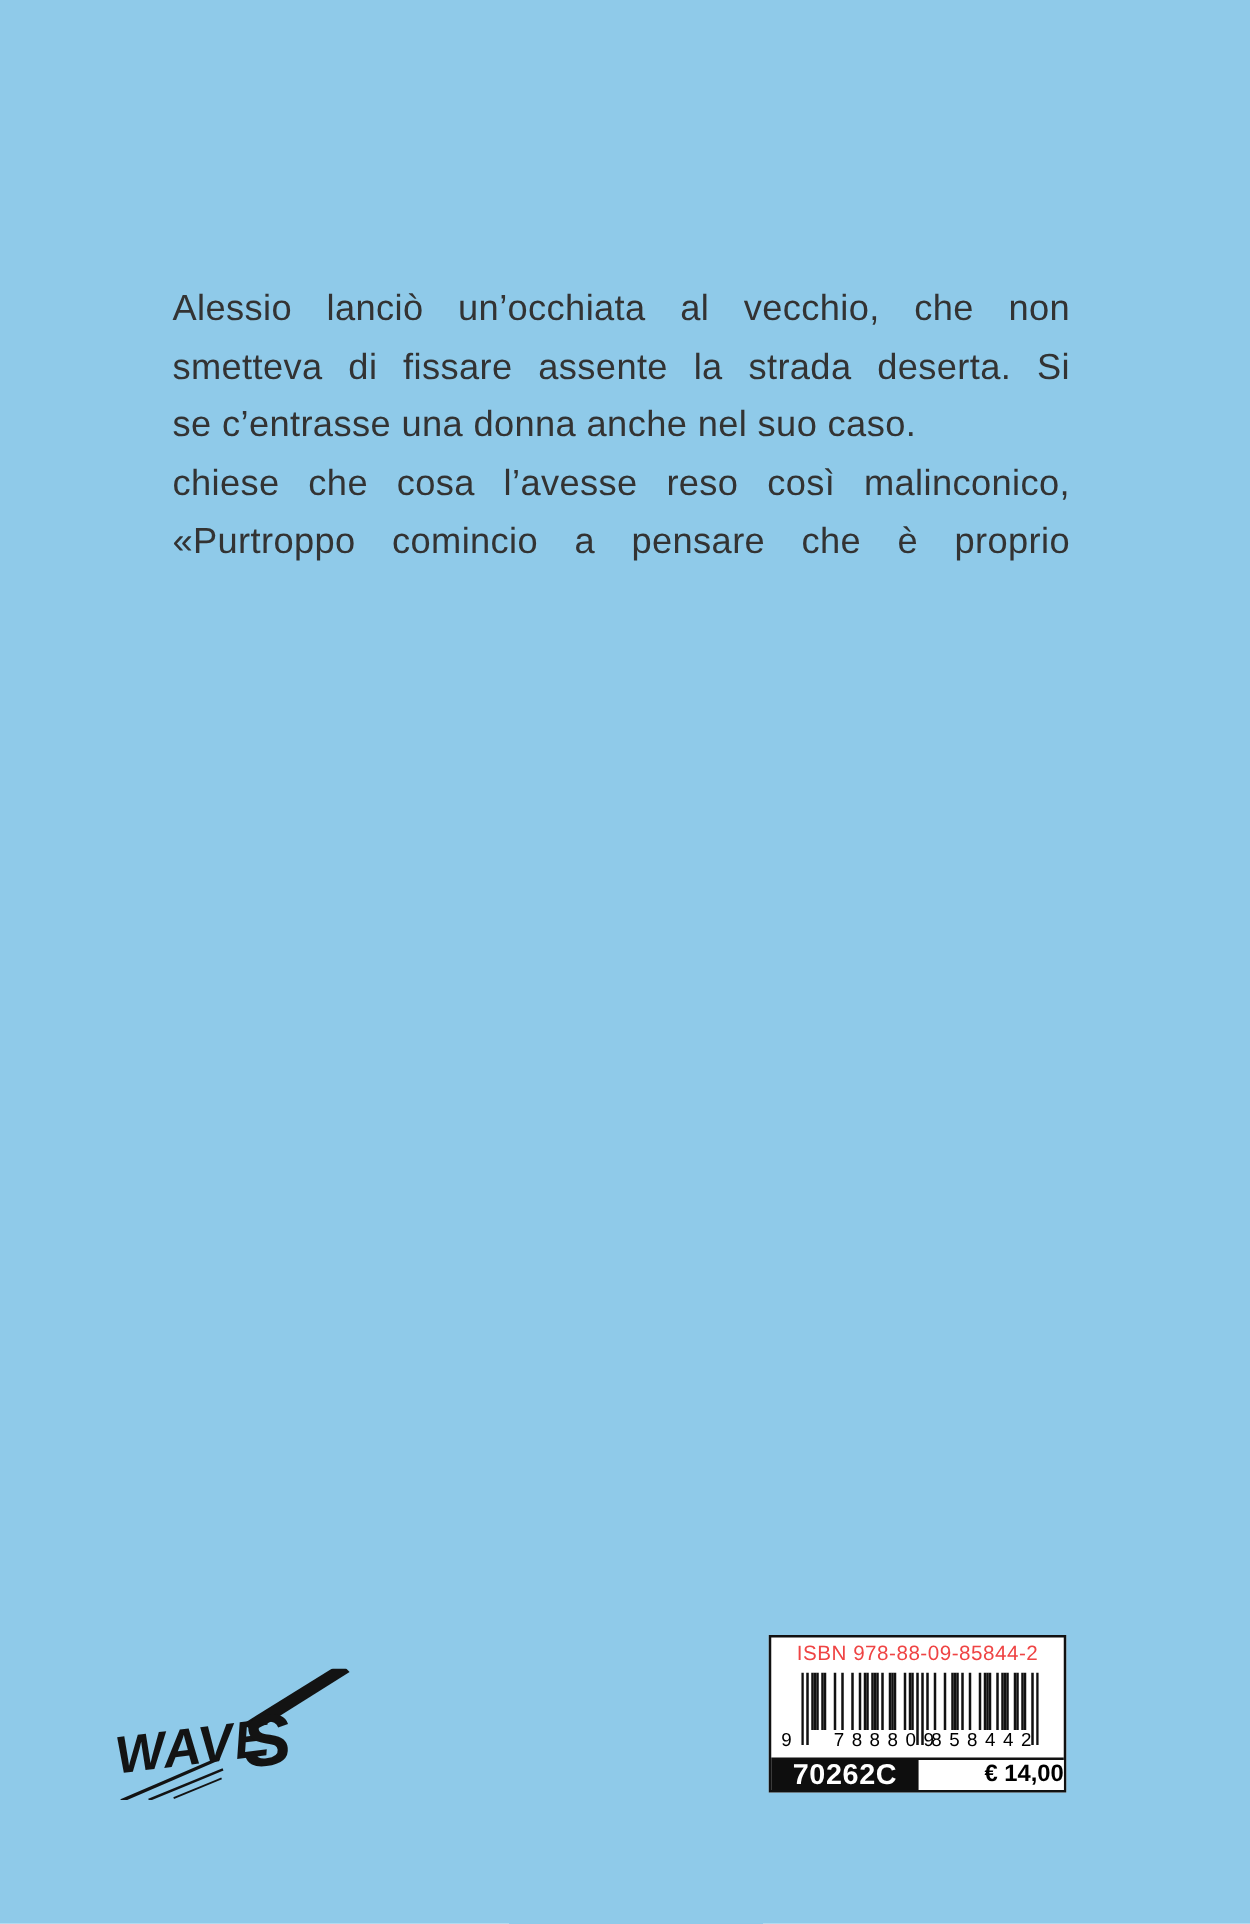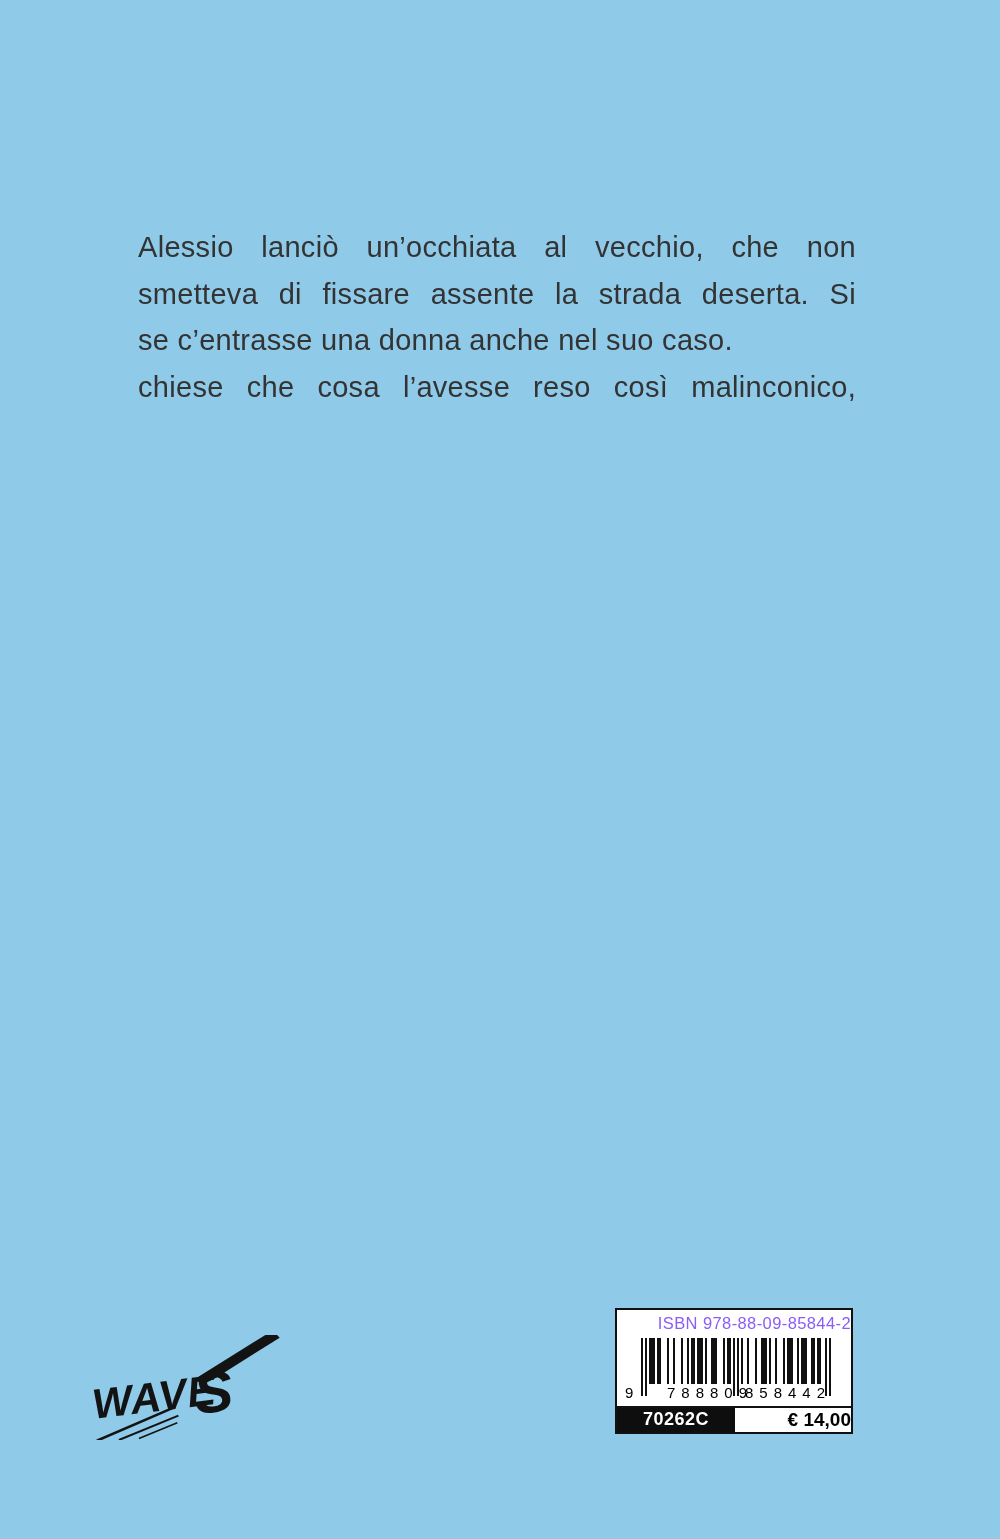--- a/index.html
+++ b/index.html
@@ -40,24 +40,24 @@
     position:absolute;
     left:615px;top:1308px;
     width:238px;height:126px;
     background:#ffffff;
     border:2px solid #111111;
     box-sizing:border-box;
   }
   .isbn-label{
     position:absolute;
     top:4px;left:0;width:100%;
-    text-align:right;
+    text-align:center;
     font-size:16.5px;
     letter-spacing:0.4px;
-    color:#8b5cf6;
+    color:#ef4444;
   }
   .barcode{
     position:absolute;
     left:24px;top:28px;
     width:190px;height:60px;
   }
   .barcode rect{fill:#111111;}
   .bc-digits{
     position:absolute;
     top:74px;left:0;width:100%;height:20px;
@@ -75,21 +75,21 @@
   .bottom-row{
     position:absolute;
     left:0;right:0;top:98px;bottom:0;
     display:flex;
   }
   .code-cell{
     width:118px;
     background:#0e0e0e;
     color:#ffffff;
     font-weight:bold;
-    font-size:18px;
+    font-size:23px;
     letter-spacing:0.5px;
     text-align:center;
     line-height:23px;
   }
   .price-cell{
     flex:1;
     background:#ffffff;
     color:#000000;
     font-weight:bold;
     font-size:19px;
@@ -100,20 +100,21 @@
 </head>
 <body>
 
 <div class="page">
 
   <div class="blurb">
     <div class="line">Alessio lanciò un’occhiata al vecchio, che non</div>
     <div class="line">smetteva di fissare assente la strada deserta. Si</div>
     <div class="line para-last">se c’entrasse una donna anche nel suo caso.</div>
     <div class="line">chiese che cosa l’avesse reso così malinconico,</div>
+    <div class="line">«Purtroppo comincio a pensare che è proprio</div>
   </div>
 
   <div class="logo">
     <svg viewBox="0 0 200 105">
       <g transform="rotate(-7 100 60)" fill="#131313">
 
         <path d="M 190 6 L 196 14 L 128 46 L 112 52 L 108 44 Z"></path>
 
         <text x="2" y="72" font-size="42" font-weight="bold" font-style="italic" letter-spacing="1">WAVE</text>
 

